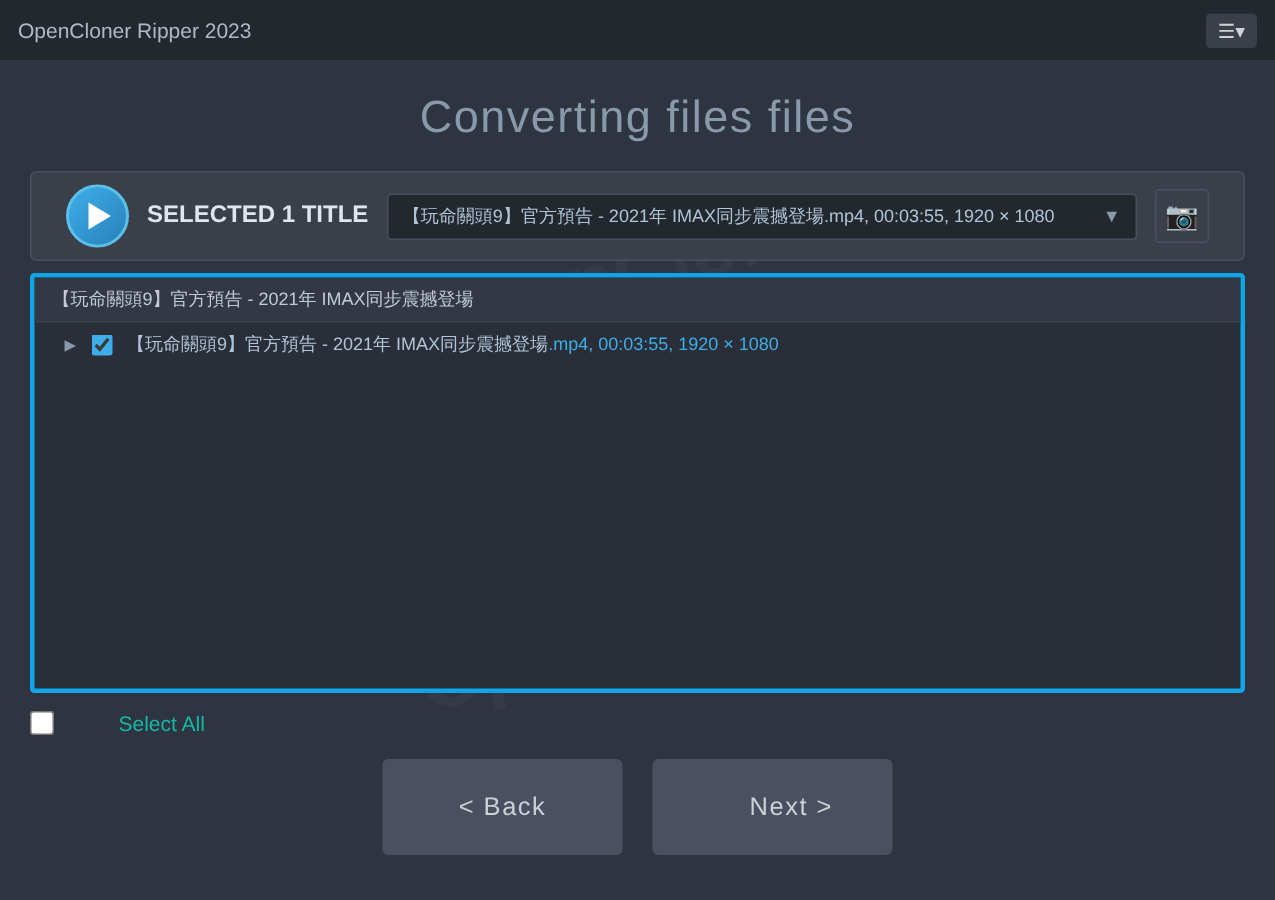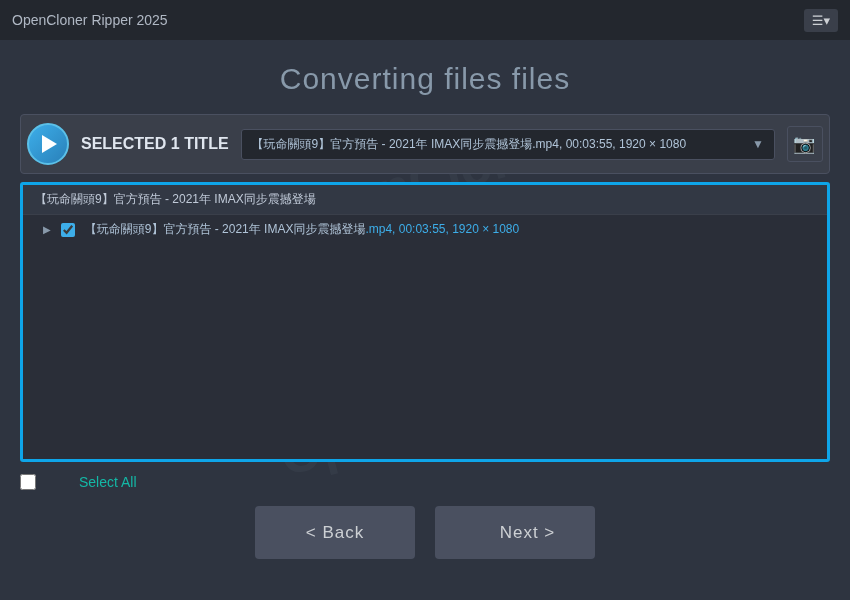--- a/index.html
+++ b/index.html
@@ -81,21 +81,21 @@
       letter-spacing: 1px;
     }
 
     
     .selected-title-bar {
       background-color: #3a3f4a;
       border: 1px solid #4a5060;
       border-radius: 4px;
       display: flex;
       align-items: center;
-      padding: 8px 6px;
+      padding: 8px 23px;
       gap: 12px;
       margin-bottom: 8px;
     }
     .play-icon-circle {
       width: 42px;
       height: 42px;
       border-radius: 50%;
       background: linear-gradient(135deg, #3daee9, #2980b9);
       display: flex;
       align-items: center;
@@ -232,21 +232,21 @@
     .nav-buttons {
       display: flex;
       justify-content: center;
       gap: 20px;
       padding: 16px 20px 0 20px;
       position: relative;
       z-index: 10;
     }
     .nav-btn {
       width: 160px;
-      height: 53px;
+      height: 64px;
       border: none;
       border-radius: 4px;
       font-size: 17px;
       cursor: pointer;
       font-weight: normal;
       letter-spacing: 1px;
     }
     .btn-back {
       background-color: #4a5060;
       color: #cdd0d4;
@@ -260,21 +260,21 @@
 </head>
 <body>
 
 <div class="watermark">
   <span class="watermark-text">OpenCloner</span>
   <span class="watermark-text">OpenCloner</span>
   <span class="watermark-text">OpenCloner</span>
 </div>
 
 <div class="titlebar">
-  <span class="titlebar-title">OpenCloner Ripper 2025</span>
+  <span class="titlebar-title">OpenCloner Ripper 2023</span>
   <button class="titlebar-menu">☰▾</button>
 </div>
 
 <h1 class="page-heading">Converting files files</h1>
 
 <div class="main">
   <div class="selected-title-bar">
     <div class="play-icon-circle">
       <div class="play-triangle"></div>
     </div>

